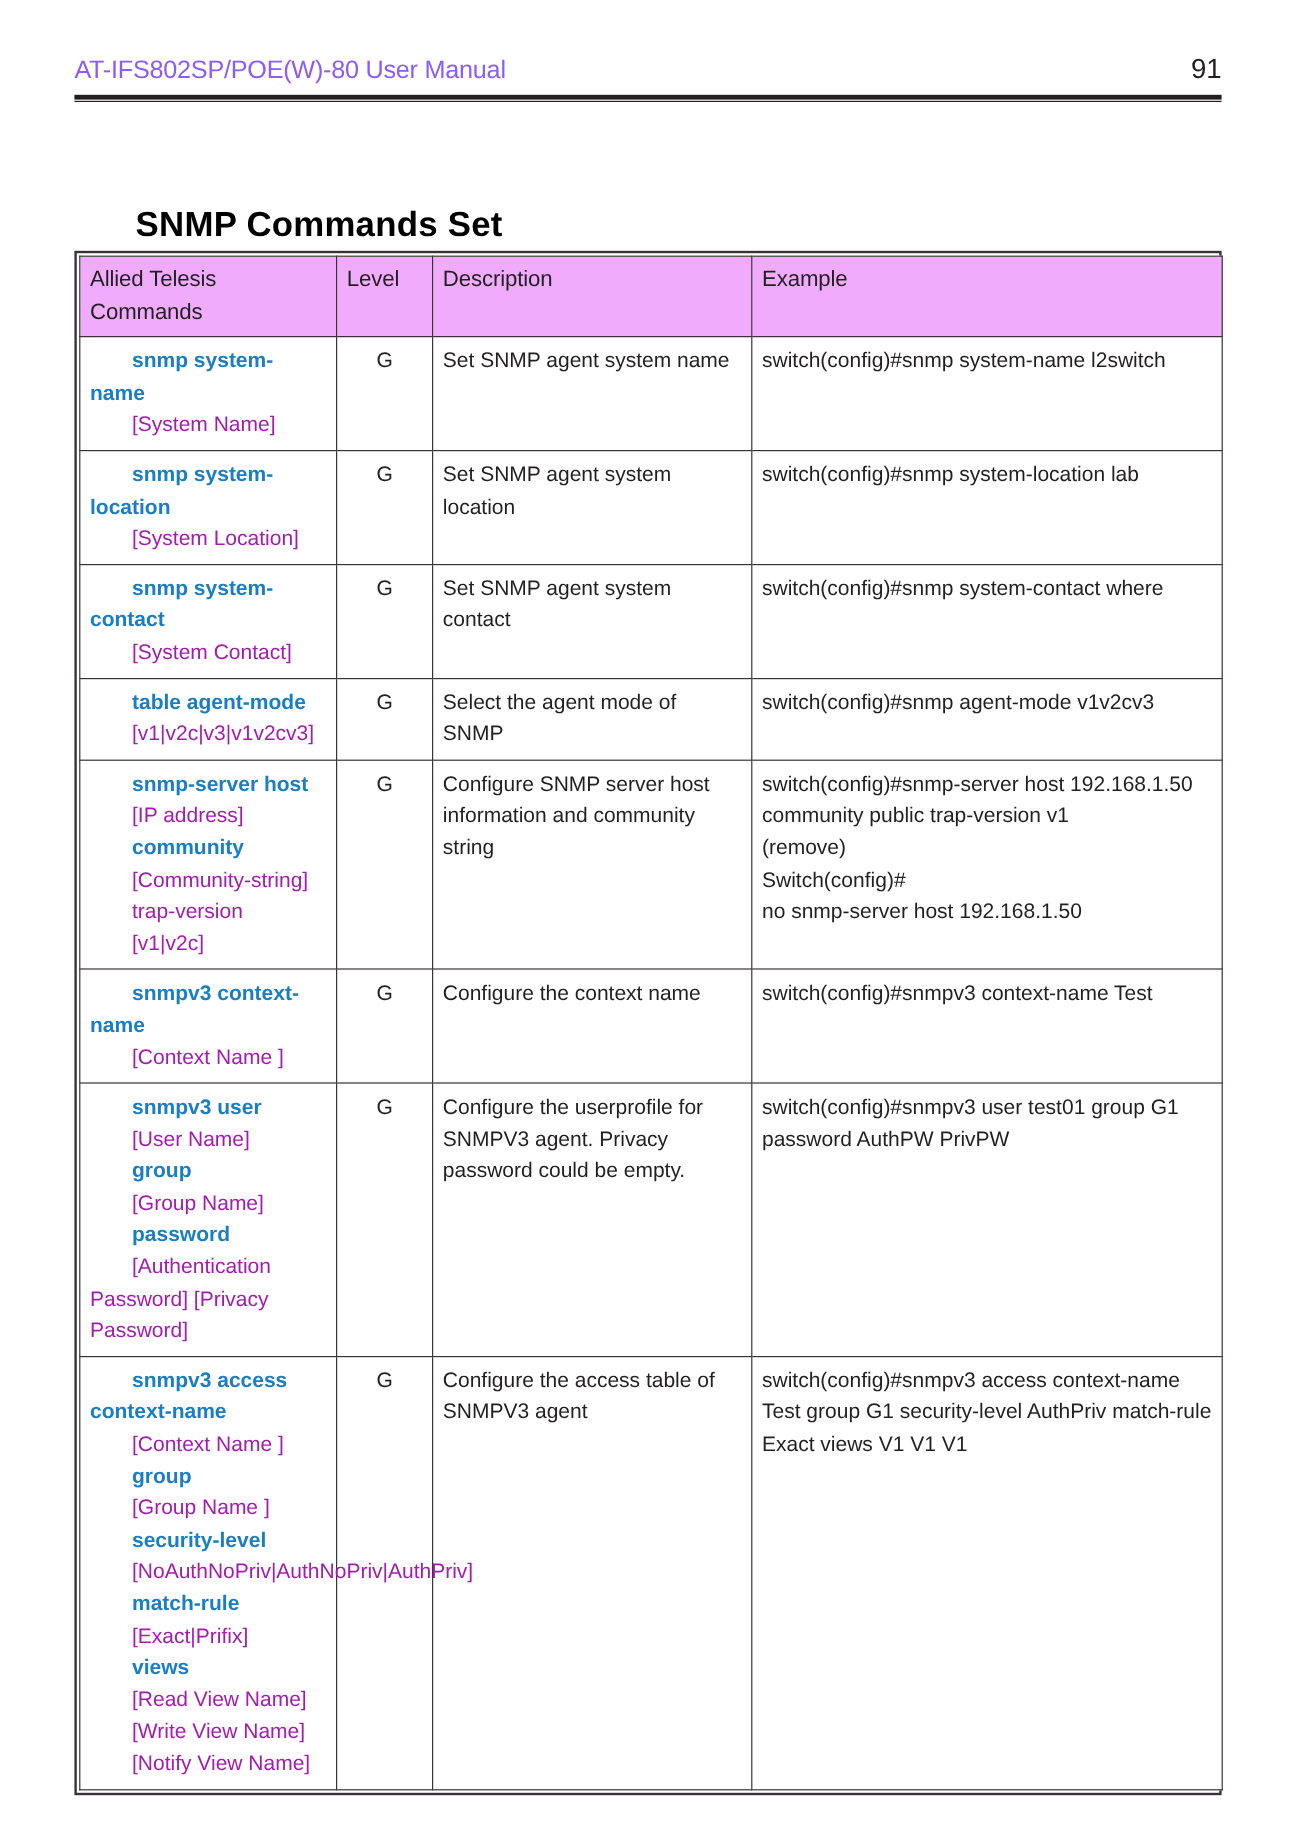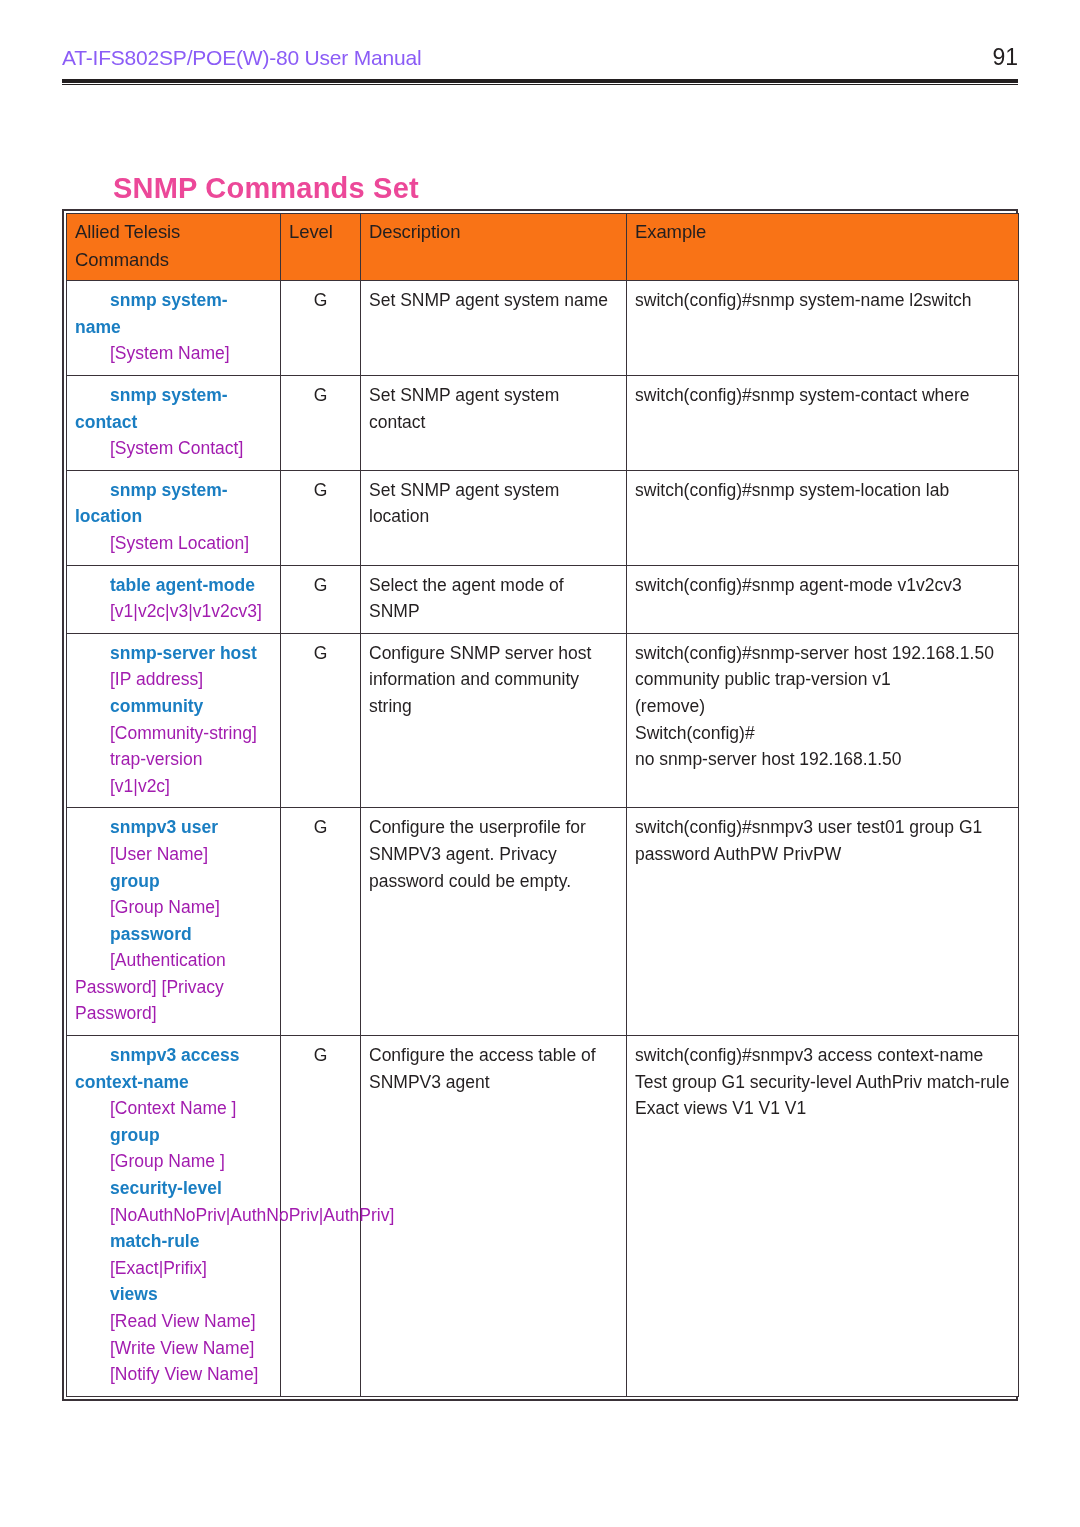--- a/index.html
+++ b/index.html
@@ -54,21 +54,21 @@
   }
 
   
   .section-title {
     position: absolute;
     left: 113px;
     top: 153px;
     font-size: 29px;
     font-weight: bold;
     letter-spacing: 0.2px;
-    color: #ec4899;
+    color: #000000;
   }
 
   
   .cmd-table-wrap {
     position: absolute;
     left: 62px;
     top: 209px;
     width: 956px;
     border: 2px solid #3a3238;
     padding: 2px;
@@ -89,21 +89,21 @@
   table.cmd-table th,
   table.cmd-table td {
     border: 1px solid #3a3238;
     vertical-align: top;
     padding: 6px 8px 8px 8px;
     font-size: 17.5px;
     line-height: 1.52;
     color: #231f20;
   }
   table.cmd-table thead th {
-    background: #f97316;
+    background: #f0abfc;
     font-weight: normal;
     text-align: left;
     font-size: 18.5px;
     padding: 4px 8px 6px 8px;
     letter-spacing: -0.1px;
   }
   td.level-cell {
     text-align: center;
     vertical-align: middle;
     font-size: 18px;
@@ -155,33 +155,33 @@
     <tbody id="cmd-body">
         <tr>
           <td class="cmd-cell"><span class="cmd-line kw">snmp system-name</span><br><span class="cmd-line arg">[System Name]</span></td>
           <td class="level-cell">G</td>
           <td class="desc-cell">Set SNMP agent system name</td>
           <td class="ex-cell">
             <span class="ex-line">switch(config)#snmp system-name l2switch</span>
           </td>
         </tr>
         <tr>
+          <td class="cmd-cell"><span class="cmd-line kw">snmp system-location</span><br><span class="cmd-line arg">[System Location]</span></td>
+          <td class="level-cell">G</td>
+          <td class="desc-cell">Set SNMP agent system location</td>
+          <td class="ex-cell">
+            <span class="ex-line">switch(config)#snmp system-location lab</span>
+          </td>
+        </tr>
+        <tr>
           <td class="cmd-cell"><span class="cmd-line kw">snmp system-contact</span><br><span class="cmd-line arg">[System Contact]</span></td>
           <td class="level-cell">G</td>
           <td class="desc-cell">Set SNMP agent system contact</td>
           <td class="ex-cell">
             <span class="ex-line">switch(config)#snmp system-contact where</span>
-          </td>
-        </tr>
-        <tr>
-          <td class="cmd-cell"><span class="cmd-line kw">snmp system-location</span><br><span class="cmd-line arg">[System Location]</span></td>
-          <td class="level-cell">G</td>
-          <td class="desc-cell">Set SNMP agent system location</td>
-          <td class="ex-cell">
-            <span class="ex-line">switch(config)#snmp system-location lab</span>
           </td>
         </tr>
         <tr>
           <td class="cmd-cell"><span class="cmd-line kw">table agent-mode</span><br><span class="cmd-line arg">[v1|v2c|v3|v1v2cv3]</span></td>
           <td class="level-cell">G</td>
           <td class="desc-cell">Select the agent mode of SNMP</td>
           <td class="ex-cell">
             <span class="ex-line">switch(config)#snmp agent-mode v1v2cv3</span>
           </td>
         </tr>
@@ -190,20 +190,28 @@
           <td class="level-cell">G</td>
           <td class="desc-cell">Configure SNMP server host information and community string</td>
           <td class="ex-cell">
             <span class="ex-line">switch(config)#snmp-server host 192.168.1.50 community public trap-version v1</span>
             <span class="ex-line">(remove)</span>
             <span class="ex-line">Switch(config)#</span>
             <span class="ex-line">no snmp-server host 192.168.1.50</span>
           </td>
         </tr>
         <tr>
+          <td class="cmd-cell"><span class="cmd-line kw">snmpv3 context-name</span><br><span class="cmd-line arg">[Context Name ]</span></td>
+          <td class="level-cell">G</td>
+          <td class="desc-cell">Configure the context name</td>
+          <td class="ex-cell">
+            <span class="ex-line">switch(config)#snmpv3 context-name Test</span>
+          </td>
+        </tr>
+        <tr>
           <td class="cmd-cell"><span class="cmd-line kw">snmpv3 user</span><br><span class="cmd-line arg">[User Name]</span><br><span class="cmd-line kw">group</span><br><span class="cmd-line arg">[Group Name]</span><br><span class="cmd-line kw">password</span><br><span class="cmd-line arg">[Authentication Password] [Privacy Password]</span></td>
           <td class="level-cell">G</td>
           <td class="desc-cell">Configure the userprofile for SNMPV3 agent. Privacy password could be empty.</td>
           <td class="ex-cell">
             <span class="ex-line">switch(config)#snmpv3 user test01 group G1 password AuthPW PrivPW</span>
           </td>
         </tr>
         <tr>
           <td class="cmd-cell"><span class="cmd-line kw">snmpv3 access context-name</span><br><span class="cmd-line arg">[Context Name ]</span><br><span class="cmd-line kw">group</span><br><span class="cmd-line arg">[Group Name ]</span><br><span class="cmd-line kw">security-level</span><br><span class="cmd-line arg">[NoAuthNoPriv|AuthNoPriv|AuthPriv]</span><br><span class="cmd-line kw">match-rule</span><br><span class="cmd-line arg">[Exact|Prifix]</span><br><span class="cmd-line kw">views</span><br><span class="cmd-line arg">[Read View Name]</span><br><span class="cmd-line arg">[Write View Name]</span><br><span class="cmd-line arg">[Notify View Name]</span></td>
           <td class="level-cell">G</td>

